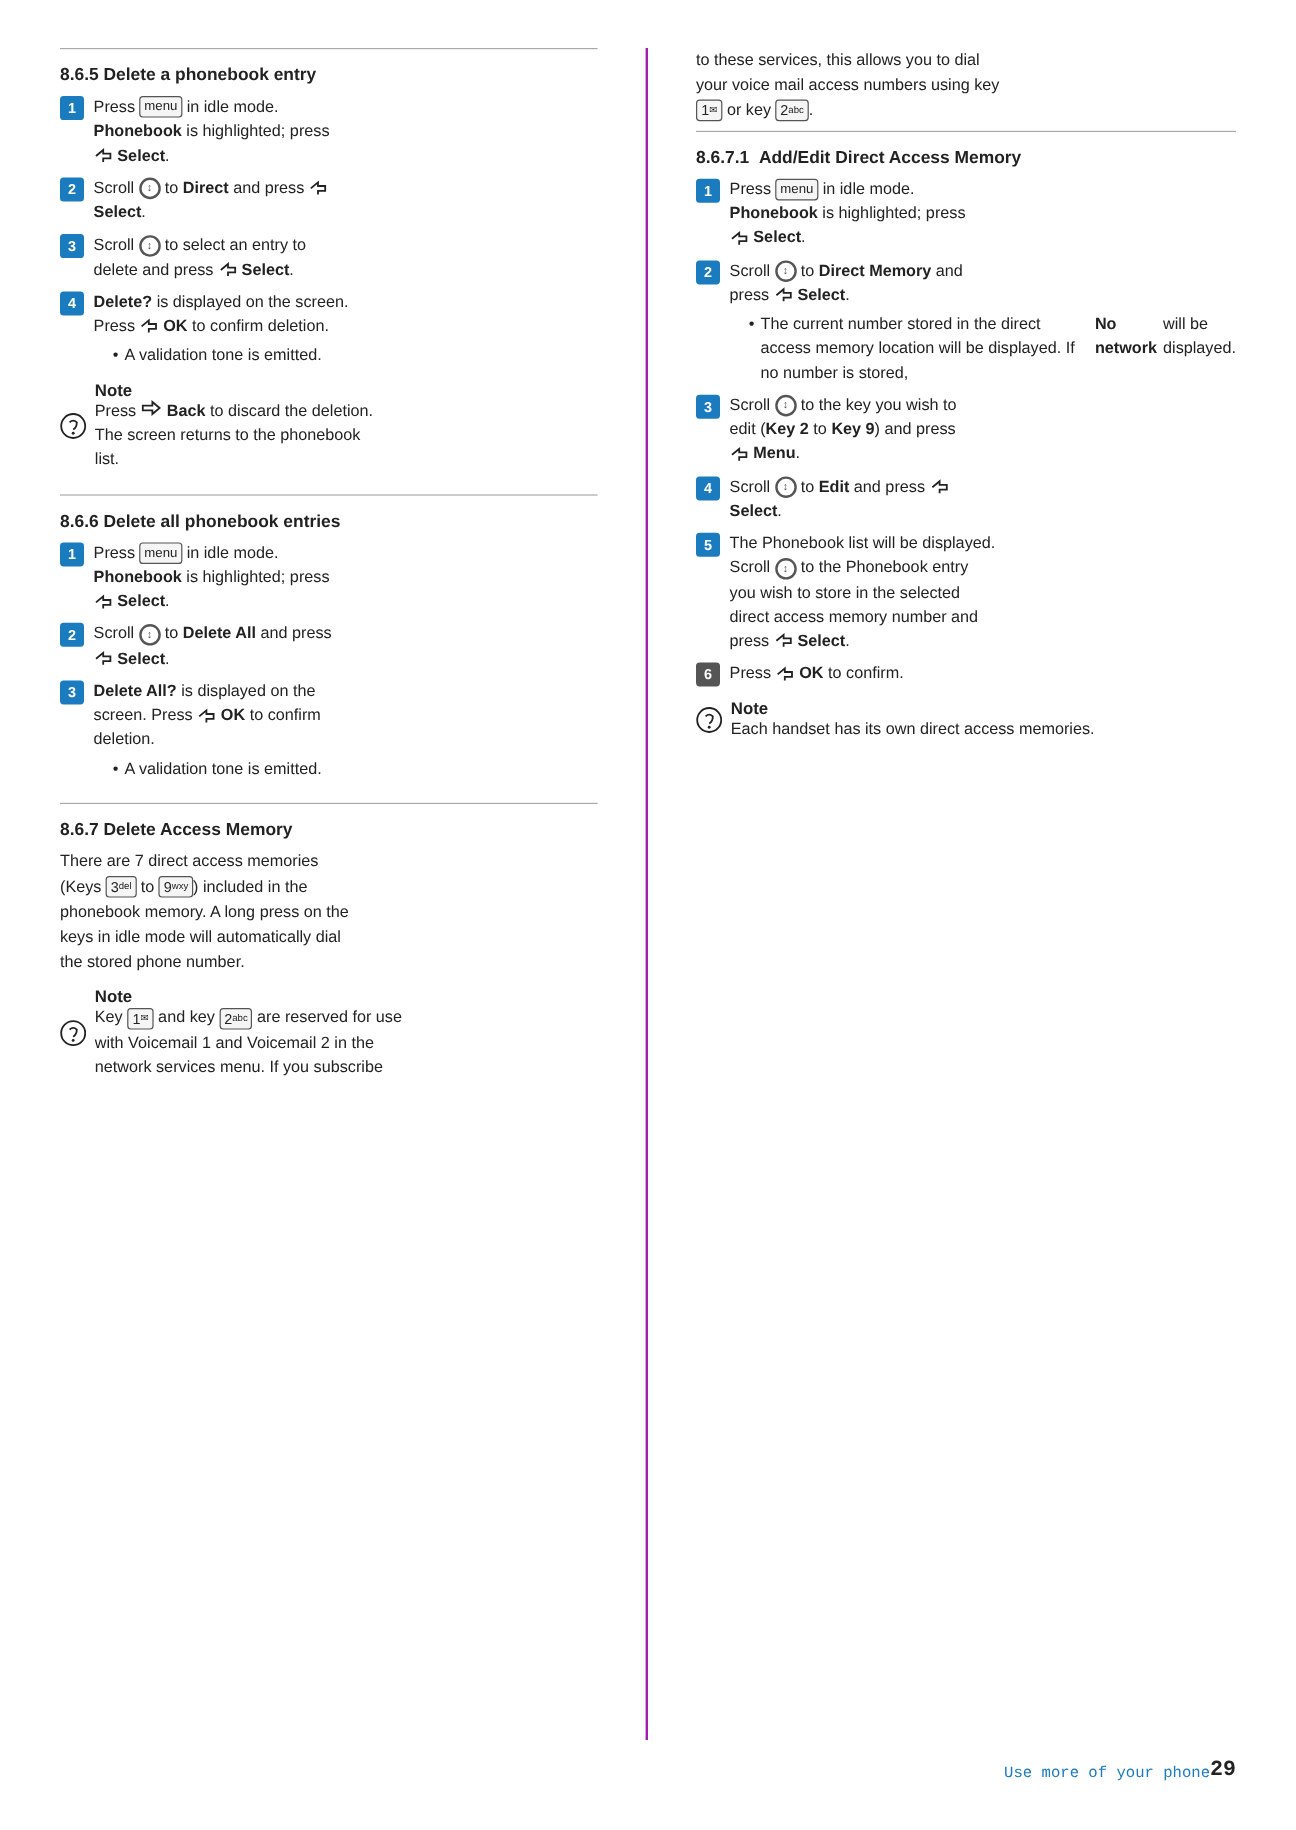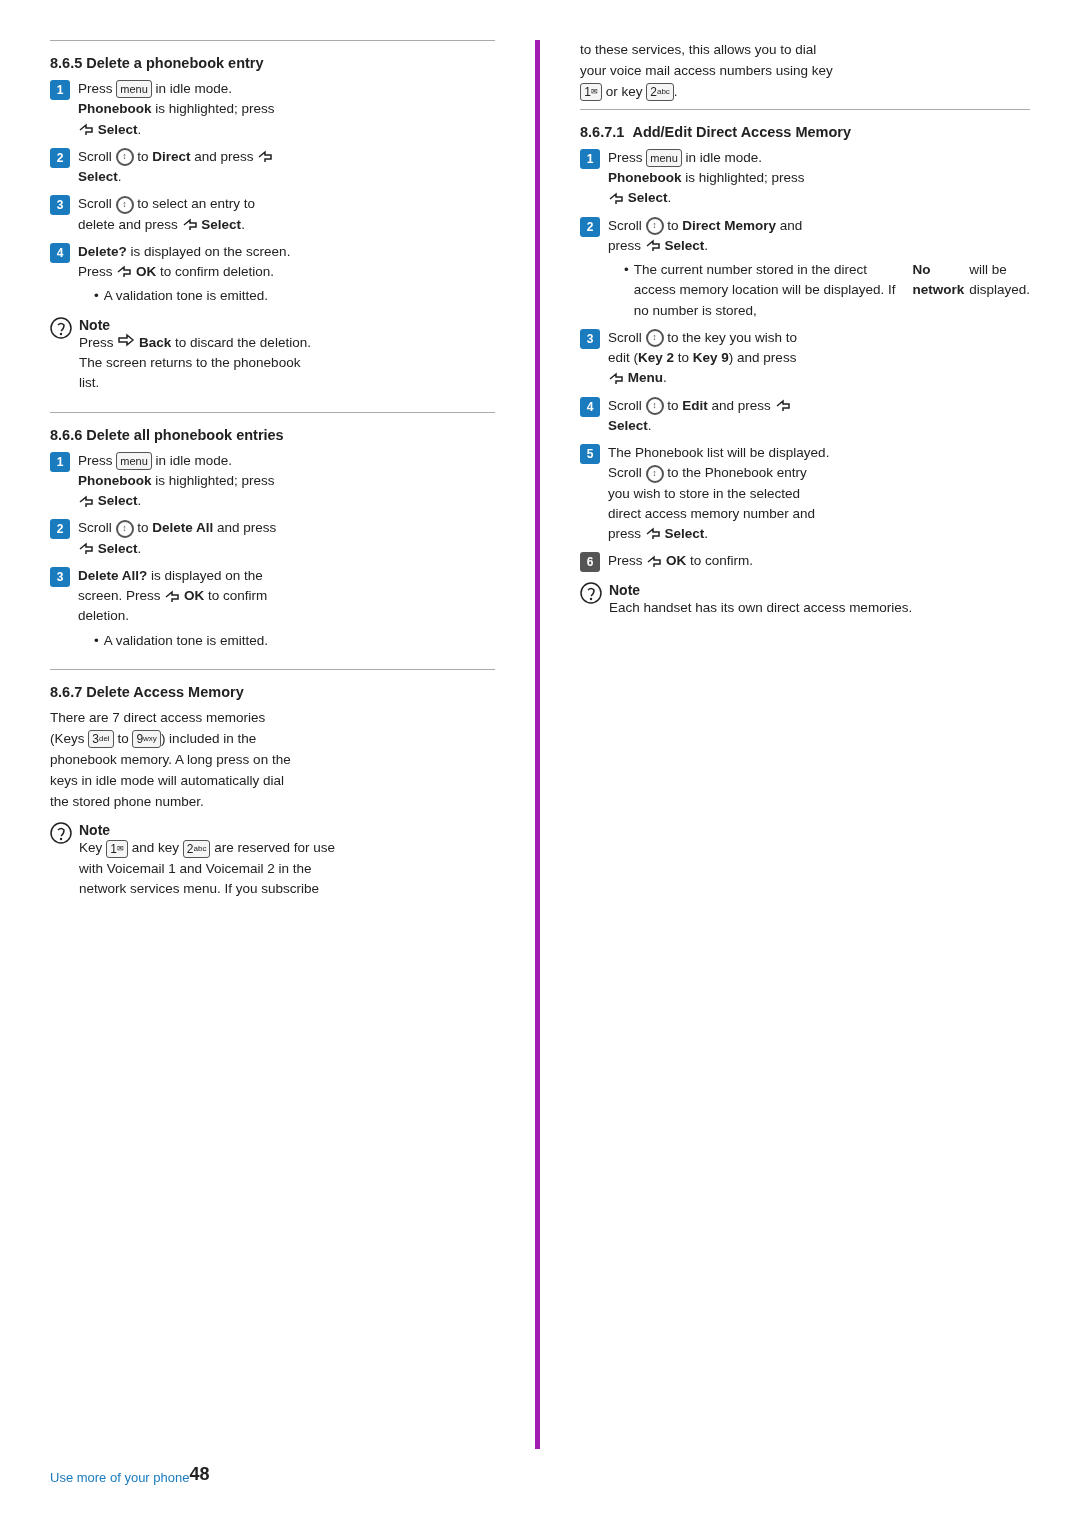--- a/index.html
+++ b/index.html
@@ -21,21 +21,21 @@
     }
     .two-col {
       display: flex;
       flex-direction: row;
       gap: 0;
       flex: 1;
     }
     .left-col {
       width: 490px;
       padding-right: 40px;
-      border-right: 5px solid #a21caf;
+      border-right: 2px solid #a21caf;
     }
     .right-col {
       width: 490px;
       padding-left: 40px;
     }
     .section {
       margin-bottom: 18px;
     }
     .section-title {
       font-size: 14.5px;
@@ -74,21 +74,21 @@
     }
     .step-content {
       flex: 1;
       line-height: 1.5;
     }
     .step-content b {
       font-weight: bold;
     }
     .note-box {
       display: flex;
-      align-items: flex-start;
+      align-items: center;
       gap: 7px;
       margin: 10px 0;
     }
     .note-label {
       font-weight: bold;
       font-size: 14px;
     }
     .note-content {
       line-height: 1.5;
     }
@@ -153,25 +153,26 @@
       content: "↕";
       font-size: 9px;
       position: absolute;
       top: 50%;
       left: 50%;
       transform: translate(-50%, -50%);
       color: #555;
     }
     .page-footer {
       display: flex;
-      justify-content: flex-start;
+      justify-content: flex-end;
       align-items: flex-end;
       margin-top: auto;
       padding-top: 15px;
       border-top: none;
+      font-family: Liberation Mono, monospace;
     }
     .footer-link {
       color: #1a7bbf;
       font-size: 13px;
     }
     .footer-page {
       font-size: 18px;
       font-weight: bold;
       color: #222;
     }
@@ -454,16 +455,16 @@
         </div>
 
       </div>
 
     </div>
 
   </div>
 
   <div class="page-footer">
     <span class="footer-link">Use more of your phone</span>
-    <span class="footer-page">48</span>
+    <span class="footer-page">29</span>
   </div>
 
 </div>
 
 </body></html>

